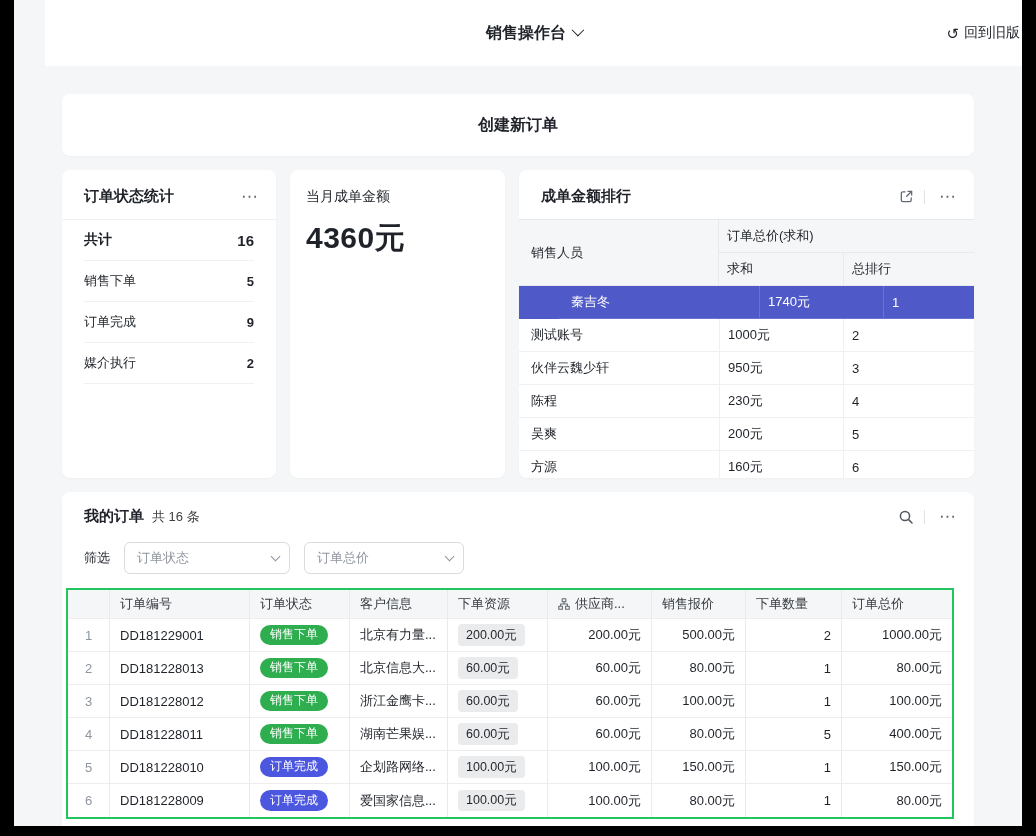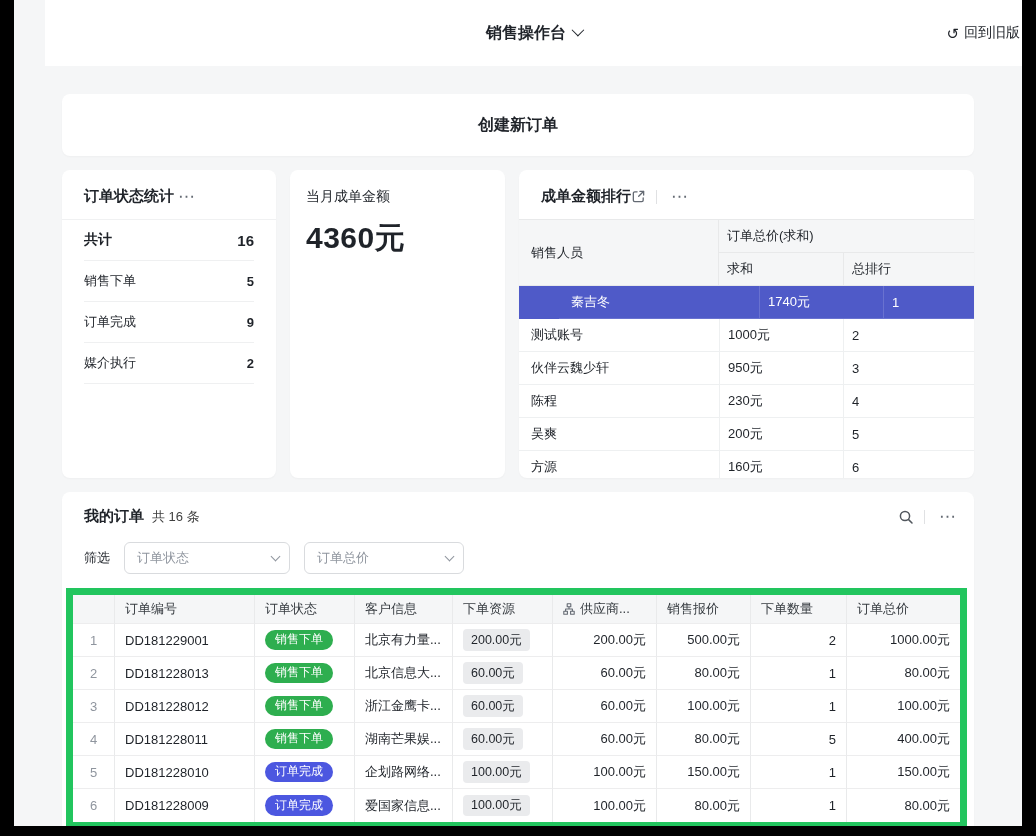--- a/index.html
+++ b/index.html
@@ -21,21 +21,21 @@
   main { padding:28px 48px 0; }
   .card { background:#fff; border-radius:8px; box-shadow:0 1px 2px rgba(31,35,41,0.03); }
 
   .create-card { height:62px; display:flex; align-items:center; justify-content:center; font-size:16px; font-weight:600; cursor:pointer; }
 
   .cards-row { display:flex; gap:14px; margin-top:14px; height:308px; }
   .status-card { width:214px; overflow:hidden; }
   .amount-card { width:215px; padding:18px 16px 0 16px; }
   .ranking-card { flex:1; overflow:hidden; display:flex; flex-direction:column; }
 
-  .card-head { display:flex; align-items:center; padding:17px 14px 13px 22px; }
+  .card-head { display:flex; align-items:center; justify-content:space-between; padding:17px 14px 13px 22px; }
   .card-head h2 { font-size:15px; font-weight:700; margin:0; }
   .head-divider-line { border-bottom:1px solid #f0f1f2; }
   .more-dots { color:#646a73; font-size:17px; line-height:1; cursor:pointer; padding:0 4px; }
   .icon-group { display:flex; align-items:center; gap:10px; }
   .v-divider { width:1px; height:14px; background:#e0e1e3; }
   .icon-btn { display:flex; align-items:center; cursor:pointer; color:#646a73; }
 
   
   .status-list { padding:0 22px; }
   .status-row { display:flex; align-items:center; justify-content:space-between; height:41px; border-bottom:1px solid #eff0f1; font-size:13px; cursor:pointer; }
@@ -70,21 +70,21 @@
   .orders-title { font-size:15px; font-weight:700; }
   .orders-count { font-size:13px; color:#404040; }
 
   .filter-row { display:flex; align-items:center; gap:14px; padding:4px 22px 14px; }
   .filter-label { font-size:13px; }
   .dropdown { display:flex; align-items:center; justify-content:space-between; width:166px; height:32px; padding:0 10px 0 12px; background:#fff; border:1px solid #d9dbde; border-radius:6px; cursor:pointer; }
   .dropdown.small { width:160px; }
   .dropdown-placeholder { font-size:13px; color:#8f959e; }
   .dd-chev { width:7px; height:7px; border-right:1.4px solid #8f959e; border-bottom:1.4px solid #8f959e; transform:rotate(45deg); margin-top:-3px; }
 
-  .orders-table { margin:0 7px 0 4px; border:7px solid #22c55e; font-size:13px; }
+  .orders-table { margin:0 20px 0 4px; border:2px solid #22c55e; font-size:13px; }
   .ot-row { display:grid; grid-template-columns:42px 140px 100px 98px 100px 104px 94px 96px minmax(106px,1fr); height:33px; }
   .ot-row.ot-header { background:#f5f6f7; height:29px; }
   .ot-row > div { display:flex; align-items:center; border-right:1px solid #e9eaeb; border-bottom:1px solid #ededee; padding:0 10px; overflow:hidden; white-space:nowrap; }
   .ot-row > div:last-child { border-right:none; }
   .ot-row:last-child > div { border-bottom:none; }
   .ot-header > div { color:#363b40; }
   .cell-num { justify-content:center; color:#8f959e; }
   .cell-right { justify-content:flex-end; }
   .header-icon { margin-right:5px; display:flex; align-items:center; }
 

